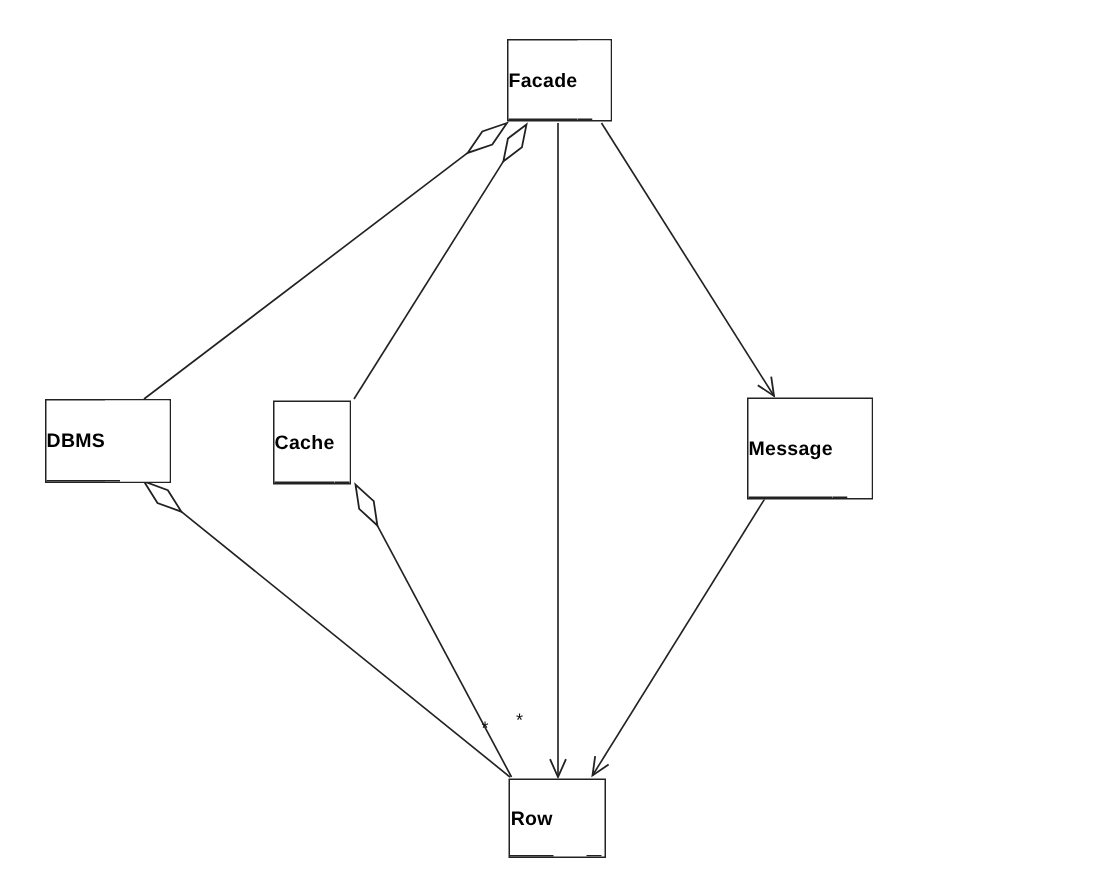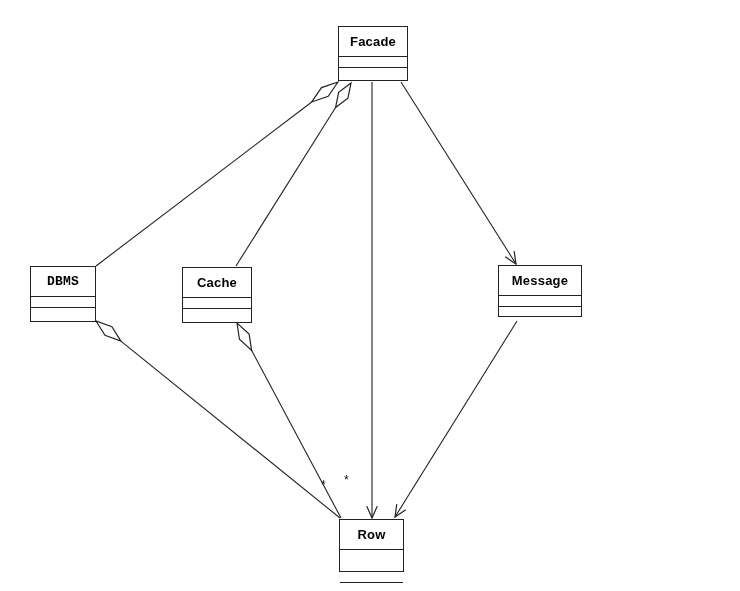--- a/index.html
+++ b/index.html
@@ -20,21 +20,21 @@
     left: 0;
     top: 0;
     z-index: 1;
   }
   .uml-class {
     position: absolute;
     box-sizing: border-box;
     border: 1px solid #222222;
     background: #ffffff;
     display: flex;
-    flex-direction: column;
+    flex-direction: row;
     z-index: 2;
   }
   .uml-title {
     flex: 0 0 29px;
     border-bottom: 1px solid #222222;
     display: flex;
     align-items: center;
     justify-content: center;
     font-weight: bold;
     font-size: 13px;
@@ -91,31 +91,31 @@
       </g>
       <text x="321" y="489" class="mult-label">*</text>
       <text x="344" y="484" class="mult-label">*</text>
     </svg>
 
 <div class="uml-class" style="left: 338px; top: 26px; width: 70px; height: 55px;">
       <div class="uml-title">Facade</div>
       <div class="uml-attrs"></div>
       <div class="uml-ops"></div>
     </div>
-    <div class="uml-class" style="left: 30px; top: 266px; width: 66px; height: 56px; font-family: Liberation Mono, monospace;">
+    <div class="uml-class" style="left: 30px; top: 266px; width: 84px; height: 56px;">
       <div class="uml-title">DBMS</div>
       <div class="uml-attrs"></div>
       <div class="uml-ops"></div>
     </div>
-    <div class="uml-class" style="left: 182px; top: 267px; width: 70px; height: 56px;">
+    <div class="uml-class" style="left: 182px; top: 267px; width: 52px; height: 56px;">
       <div class="uml-title">Cache</div>
       <div class="uml-attrs"></div>
       <div class="uml-ops"></div>
     </div>
-    <div class="uml-class" style="left: 498px; top: 265px; width: 84px; height: 52px;">
+    <div class="uml-class" style="left: 498px; top: 265px; width: 84px; height: 68px;">
       <div class="uml-title">Message</div>
       <div class="uml-attrs"></div>
       <div class="uml-ops"></div>
     </div>
     <div class="uml-class" style="left: 339px; top: 519px; width: 65px; height: 53px; gap: 22px;">
       <div class="uml-title">Row</div>
       <div class="uml-attrs"></div>
       <div class="uml-ops"></div>
     </div>
   </div>

